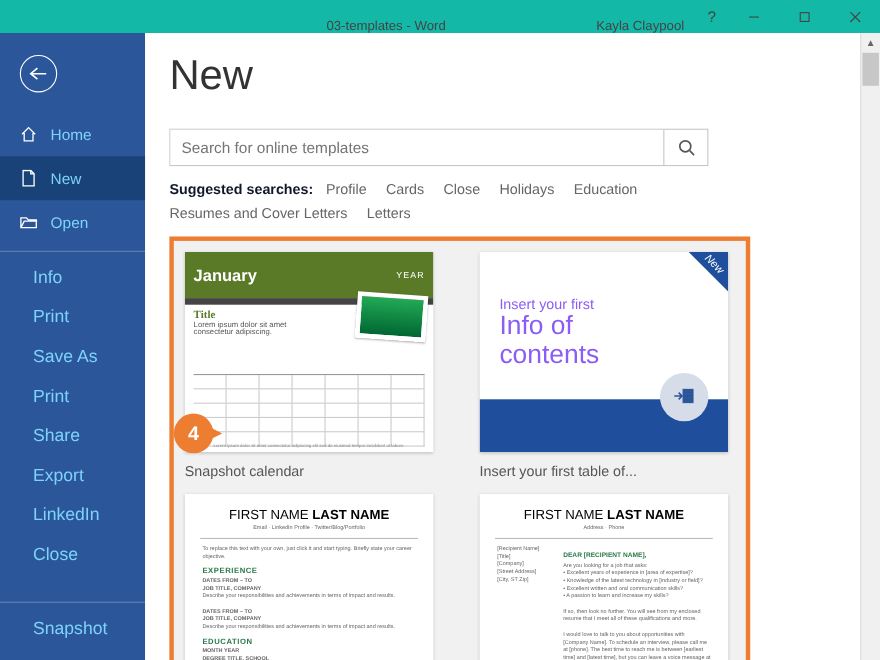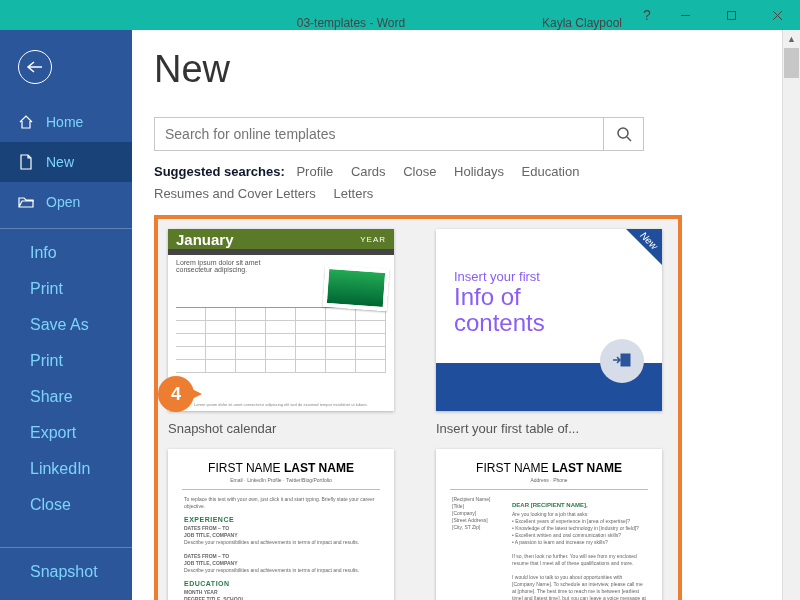--- a/index.html
+++ b/index.html
@@ -42,21 +42,21 @@
   .suggest .lbl { color: #0f172a; margin-right: 8px; font-weight: bold; }
   .suggest .link { color: #666; margin-right: 14px; }
 
   .gallery-wrap { margin-top: 10px; border: 4px solid #ed7d31; padding: 10px 0 0 10px; width: 528px; height: 398px; overflow: hidden; background: #f1f1f1; position: relative; }
   .gallery { display: grid; grid-template-columns: 1fr 1fr; gap: 10px 26px; }
   .tpl { width: 226px; }
   .tpl .thumb { width: 226px; height: 182px; background: #fff; box-shadow: 0 1px 3px rgba(0,0,0,0.25); position: relative; overflow: hidden; }
   .tpl .caption { font-size: 13px; color: #555; margin-top: 10px; height: 18px; overflow: hidden; text-overflow: ellipsis; white-space: nowrap; }
 
   
-  .t1 .bar1 { background: #5a7a28; height: 20px; color: #fff; display: flex; align-items: center; padding: 0 8px; justify-content: space-between; font-family: Georgia, serif; }
+  .t1 .bar1 { background: #5a7a28; height: 42px; color: #fff; display: flex; align-items: center; padding: 0 8px; justify-content: space-between; font-family: Georgia, serif; }
   .t1 .bar1 .m { font-weight: bold; font-size: 15px; }
   .t1 .bar1 .y { font-size: 8px; letter-spacing: 1px; }
   .t1 .bar2 { background: #444; height: 6px; }
   .t1 .body1 { padding: 4px 8px; font-size: 7px; color: #555; position: relative; }
   .t1 .body1 .ttl { color: #5a7a28; font-weight: bold; font-family: Georgia, serif; font-size: 10px; }
   .t1 .photo { position: absolute; right: 6px; top: 38px; width: 64px; height: 42px; background: linear-gradient(#2a5, #063); border: 4px solid #fff; box-shadow: 0 1px 2px rgba(0,0,0,0.3); transform: rotate(4deg); }
   .t1 .grid { margin-top: 34px; border-top: 1px solid #999; }
   .t1 .grow { display: flex; height: 13px; }
   .t1 .gcell { flex: 1; border-right: 1px solid #ccc; border-bottom: 1px solid #ccc; }
   .t1 .foot { position: absolute; bottom: 4px; left: 8px; right: 8px; font-size: 4px; color: #888; text-align: center; line-height: 5px; }
@@ -215,20 +215,21 @@
         <div class="gallery">
 
           <div class="tpl">
             <div class="thumb t1">
               <div class="bar1">
                   <span class="m">January</span>
                   <span class="y">YEAR</span>
                 </div>
               <div class="bar2"></div>
               <div class="body1">
+                <div class="ttl">Title</div>
                 <div style="width:100px">Lorem ipsum dolor sit amet consectetur adipiscing.</div>
                 <div class="grid">
                   <div class="grow">
                       <div class="gcell"></div>
                       <div class="gcell"></div>
                       <div class="gcell"></div>
                       <div class="gcell"></div>
                       <div class="gcell"></div>
                       <div class="gcell"></div>
                       <div class="gcell"></div>

